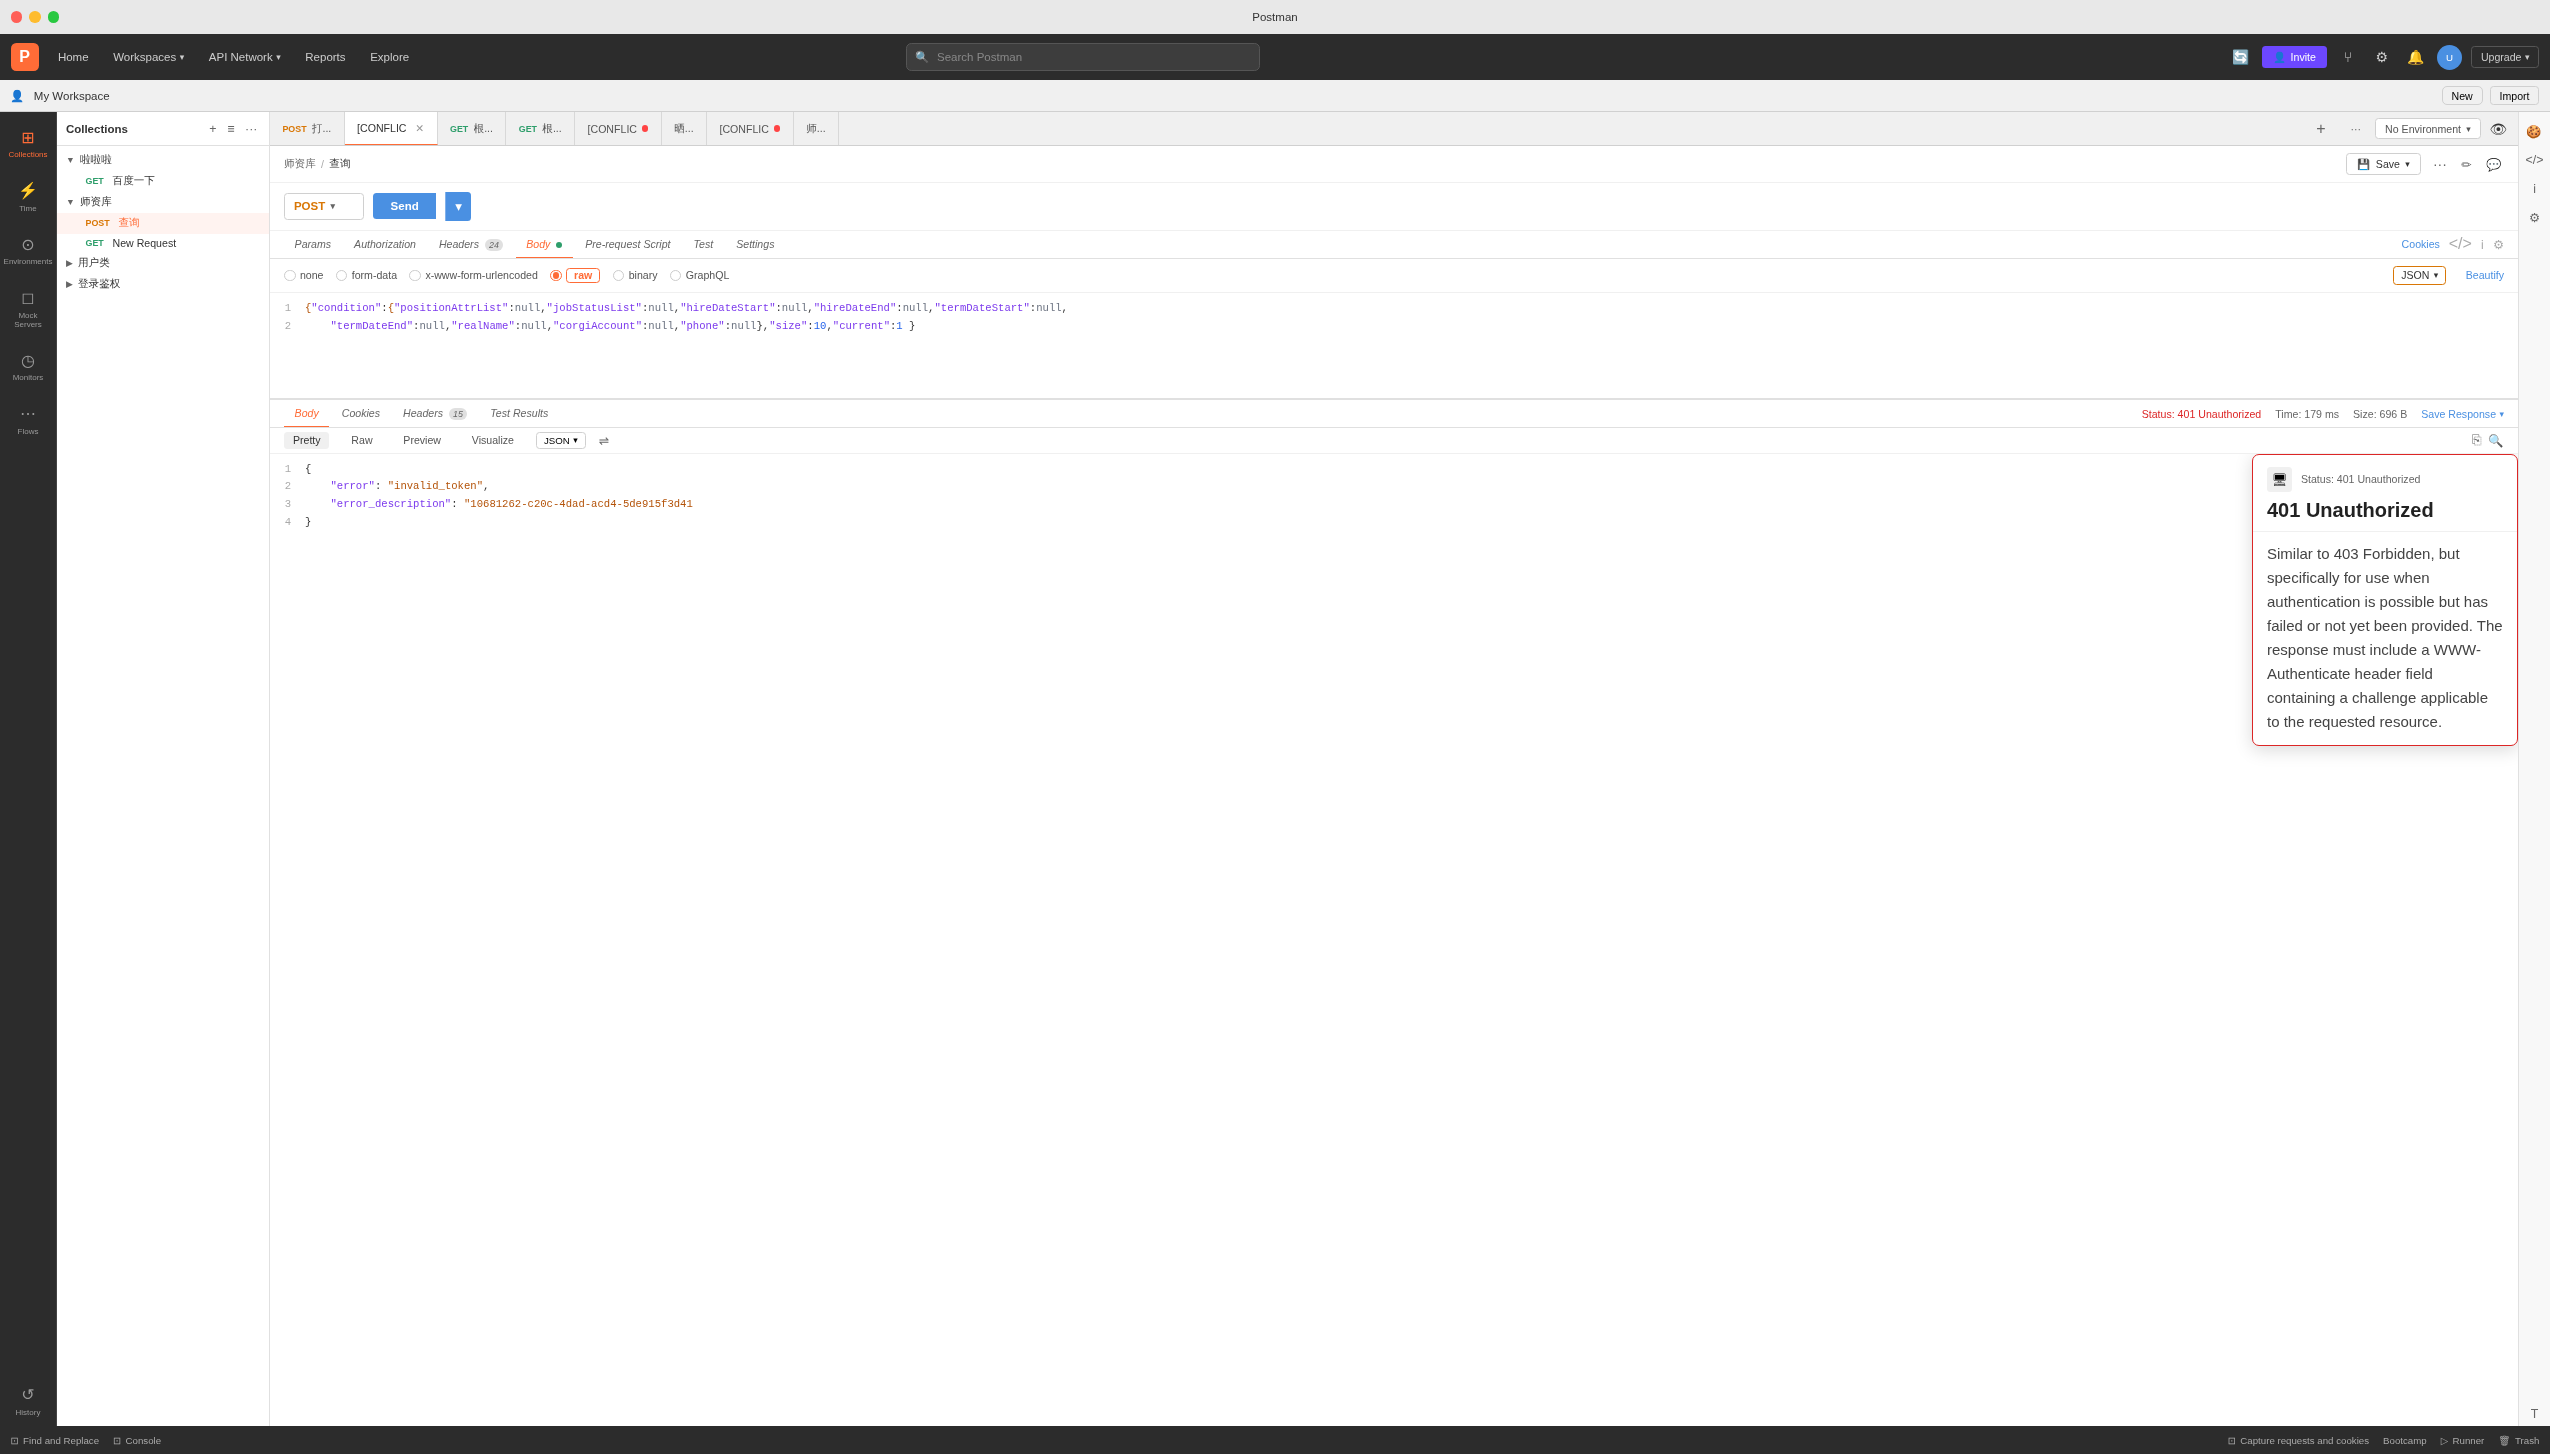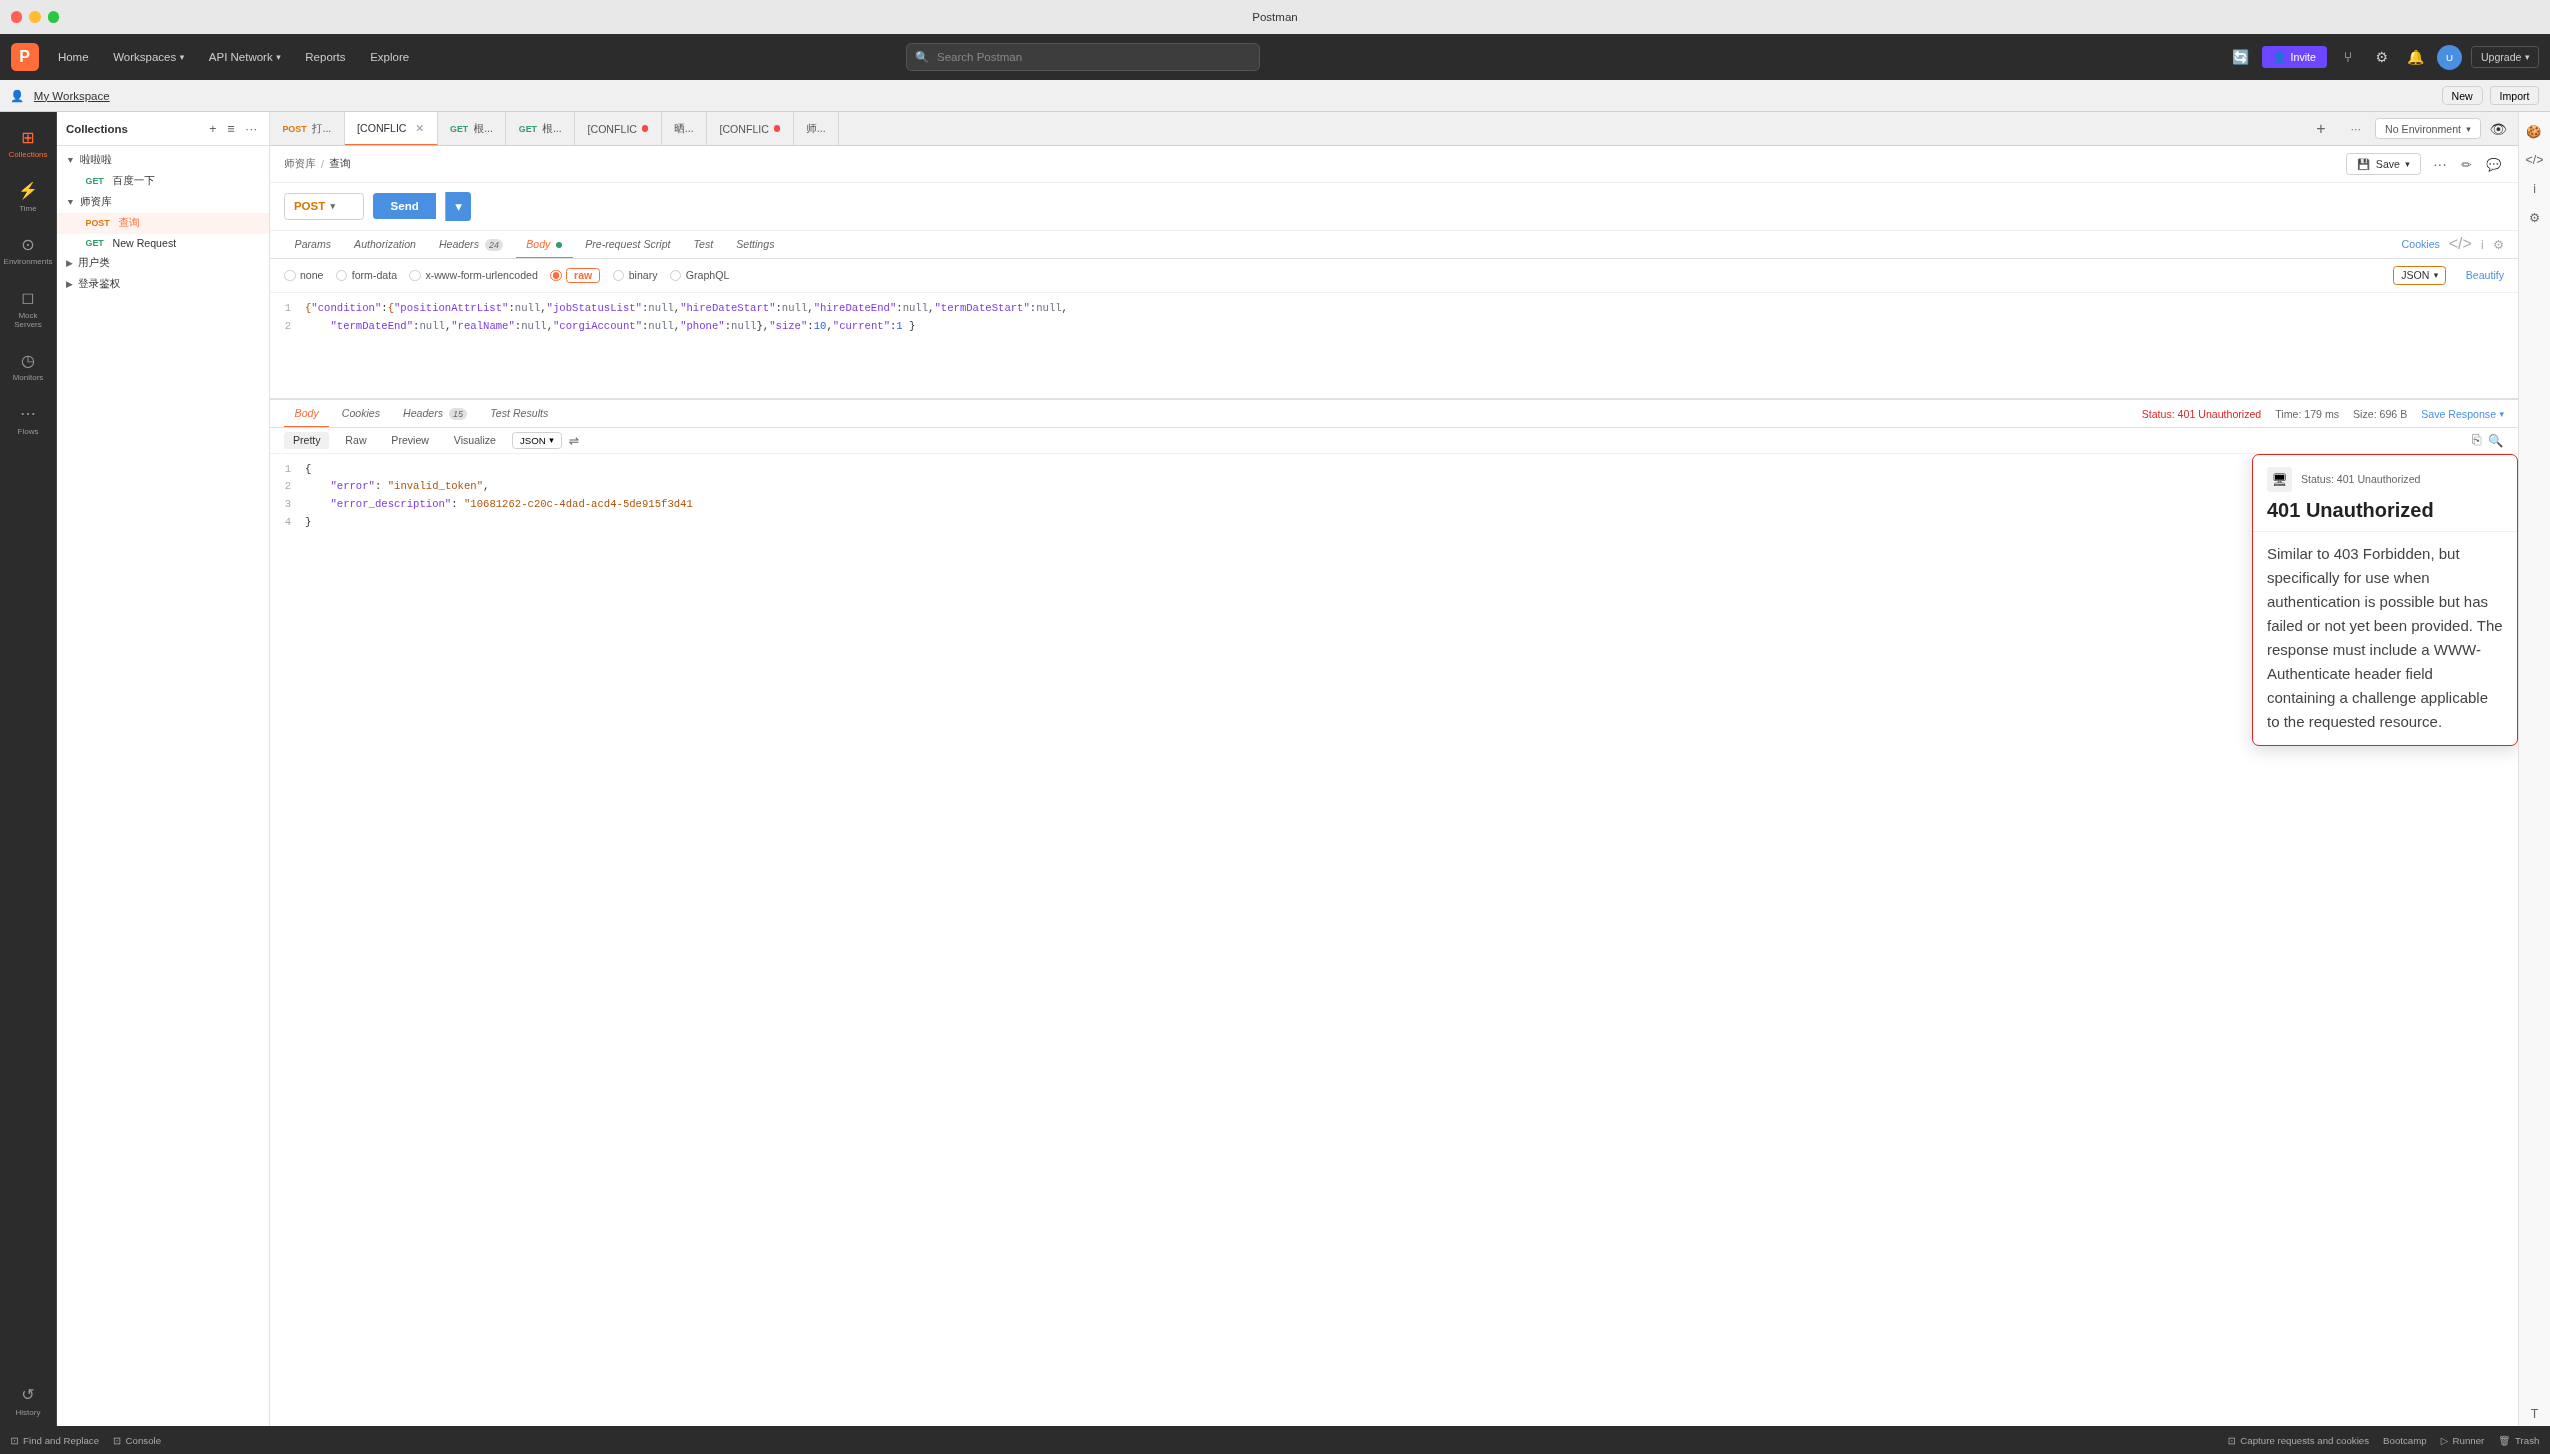--- a/index.html
+++ b/index.html
@@ -107,21 +107,21 @@
 
     
     .response-area { height: 248px; border-top: 0.9px solid #e0e0e0; display: flex; flex-direction: column; }
     .response-tabs { display: flex; align-items: center; padding: 0 14px; border-bottom: 0.9px solid #e0e0e0; gap: 1.8px; }
     .response-status { margin-left: auto; display: flex; align-items: center; gap: 14px; font-size: 10.6px; }
     .status-401 { color: #dc2626; font-weight: 500; }
     .status-time { color: #666; }
     .status-size { color: #666; }
     .save-response-btn { color: #4A90E2; font-size: 10.6px; cursor: pointer; display: flex; align-items: center; gap: 3.5px; }
     .resp-body { flex: 1; overflow: auto; padding: 7px 0; font-family: 'Courier New', monospace; font-size: 10.6px; position: relative; }
-    .response-format { display: flex; align-items: center; gap: 7px; padding: 3.5px 14px; border-bottom: 0.9px solid #f0f0f0; }
+    .response-format { display: flex; align-items: center; gap: 13px; padding: 3.5px 14px; border-bottom: 0.9px solid #f0f0f0; }
     .format-btn { padding: 2.7px 8.9px; border-radius: 3.5px; cursor: pointer; font-size: 10.6px; color: #555; }
     .format-btn.active { background: #f0f0f0; color: #333; font-weight: 500; }
     .format-select { background: white; border: 0.9px solid #d0d0d0; border-radius: 3.5px; padding: 1.8px 7px; font-size: 9.7px; cursor: pointer; }
     .format-icon { color: #666; cursor: pointer; font-size: 12.4px; }
 
     
     .status-tooltip { position: absolute; right: 0; top: 0; width: 266px; border: 1.8px solid #dc2626; border-radius: 7px; background: white; box-shadow: 0 3.5px 17.7px rgba(0,0,0,0.15); z-index: 10; overflow: hidden; }
     .tooltip-header { padding: 12.4px 14px 8.9px; border-bottom: 0.9px solid #f0f0f0; }
     .tooltip-header-top { display: flex; align-items: center; gap: 8.9px; margin-bottom: 7px; }
     .tooltip-icon { width: 25px; height: 25px; background: #f0f0f0; border-radius: 3.5px; display: flex; align-items: center; justify-content: center; font-size: 12.4px; }
@@ -180,21 +180,21 @@
     <div class="nav-icon-btn" style="width:25px;height:25px;background:#4A90E2;border-radius:50%;color:white;font-size:9.7px;display:flex;align-items:center;justify-content:center;">U</div>
     <button class="upgrade-btn">
       <span>Upgrade</span> 
         <span style="font-size:8.9px">▾</span>
     </button>
   </div>
 </div>
 
 <div style="background:#f0f0f0;border-bottom:0.9px solid #d0d0d0;height:32px;display:flex;align-items:center;padding:0 10.6px;gap:8.9px;">
   <span style="font-size:11.5px;color:#666;cursor:pointer;">👤</span>
-  <span style="font-size:11.5px;color:#333;font-weight:500;cursor:pointer;text-decoration:underline;">My Workspace</span>
+  <span style="font-size:11.5px;color:#333;font-weight:500;cursor:pointer;">My Workspace</span>
   <div style="margin-left:auto;display:flex;gap:7px;align-items:center;">
     <button style="background:transparent;border:0.9px solid #d0d0d0;border-radius:5px;padding:2.7px 8.9px;font-size:10.6px;cursor:pointer;">New</button>
     <button style="background:transparent;border:0.9px solid #d0d0d0;border-radius:3.5px;padding:2.7px 8.9px;font-size:10.6px;cursor:pointer;">Import</button>
   </div>
 </div>
 
 <div class="main">
 
   <div class="sidebar-icons">
     <div class="sidebar-icon-item active">

